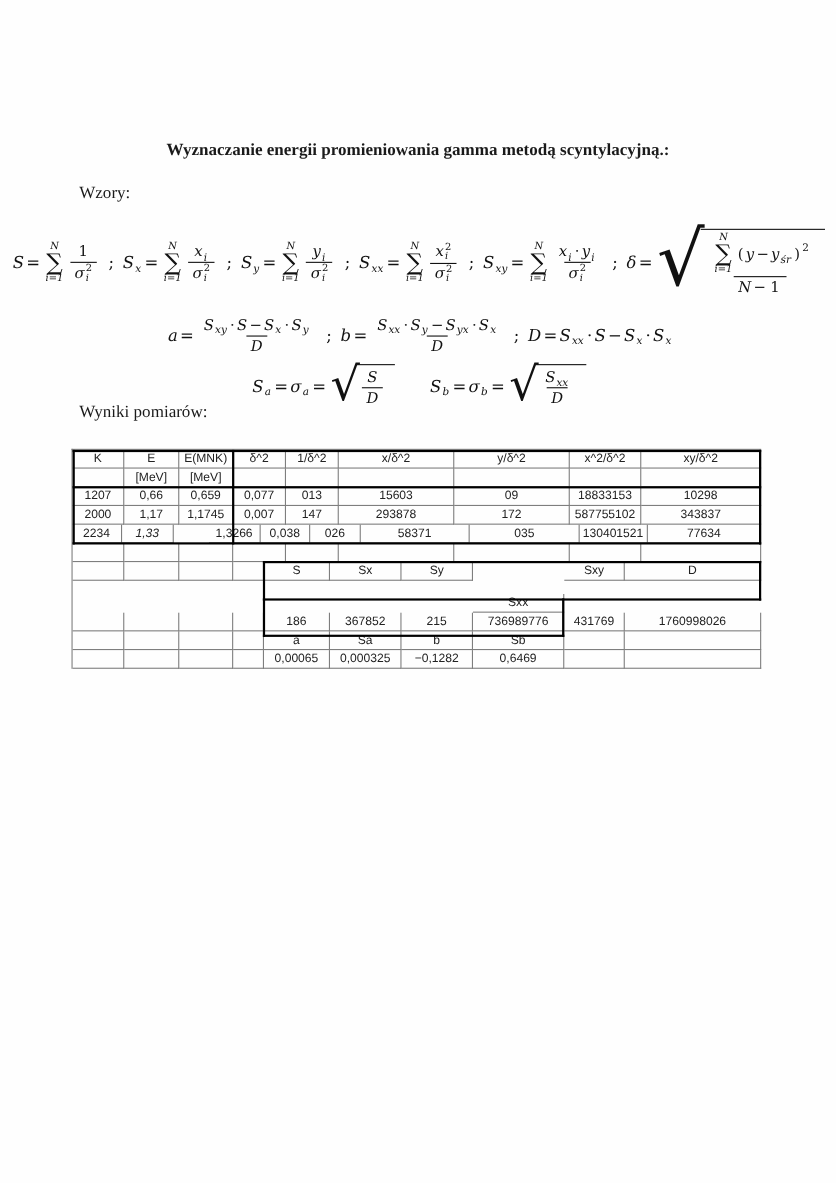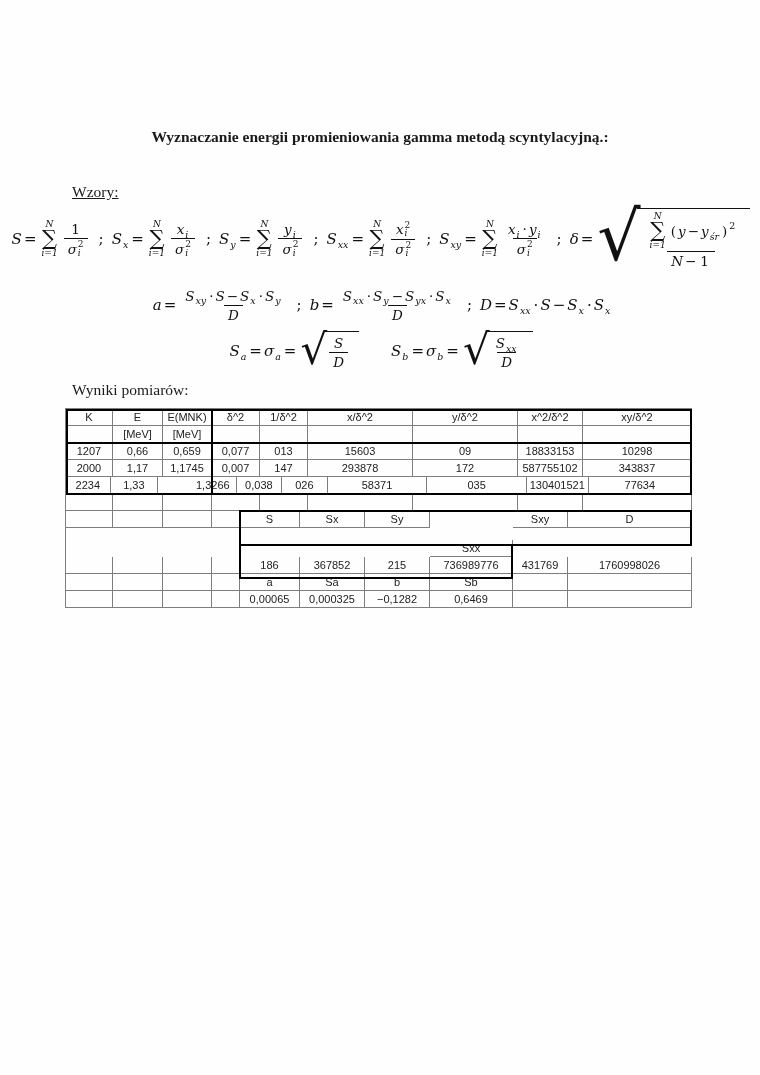--- a/index.html
+++ b/index.html
@@ -4,22 +4,22 @@
 <style>
   html,body{margin:0;padding:0;background:#fff;}
   .page{position:relative;width:760px;height:1075px;background:#fefefe;
         font-family:"Liberation Serif",serif;color:#1a1a1a;overflow:hidden;}
 
   .page-title{position:absolute;top:76px;left:0;width:100%;text-align:center;
               font-size:38px;line-height:1.1;}
   .page-subtitle{position:absolute;top:128px;left:0;width:100%;text-align:center;
                  font-size:15.5px;font-weight:bold;}
   .section-label{position:absolute;left:72px;font-size:15.5px;}
-  #wzory-label{top:183px;text-decoration:underline;}
-  #wyniki-label{top:381px;}
+  #wzory-label{top:167px;}
+  #wyniki-label{top:366px;}
 
   
   .fline{position:absolute;left:52px;width:660px;display:flex;align-items:center;
          justify-content:center;white-space:nowrap;font-size:15px;color:#111;}
   #fline1{top:196px;height:86px;}
   #fline2{top:282px;height:46px;}
   #fline3{top:330px;height:42px;}
   .mi{font-family:"DejaVu Serif",serif;font-style:italic;font-size:inherit;}
   .mo{font-family:"DejaVu Serif",serif;margin:0 2px;}
   .msep{font-family:"DejaVu Serif",serif;margin:0 8px;}
@@ -349,21 +349,21 @@
           <div class="tcell" style="width: 49px;">1,1745</div>
           <div class="tcell" style="width: 48px;">0,007</div>
           <div class="tcell" style="width: 48px;">147</div>
           <div class="tcell" style="width: 105px; text-align: right;">293878</div>
           <div class="tcell" style="width: 105px;">172</div>
           <div class="tcell" style="width: 65px;">587755102</div>
           <div class="tcell" style="width: 109px;">343837</div>
         </div>
         <div class="trow">
           <div class="tcell" style="width: 47px;">2234</div>
-          <div class="tcell" style="width: 50px;">1,33</div>
+          <div class="tcell" style="width: 50px; font-style: italic;">1,33</div>
           <div class="tcell" style="width: 49px; margin-left: 32px;">1,3266</div>
           <div class="tcell" style="width: 48px;">0,038</div>
           <div class="tcell" style="width: 48px;">026</div>
           <div class="tcell" style="width: 105px;">58371</div>
           <div class="tcell" style="width: 105px;">035</div>
           <div class="tcell" style="width: 65px;">130401521</div>
           <div class="tcell" style="width: 109px;">77634</div>
         </div>
         <div class="trow">
           <div class="tcell" style="width: 47px;"></div>

